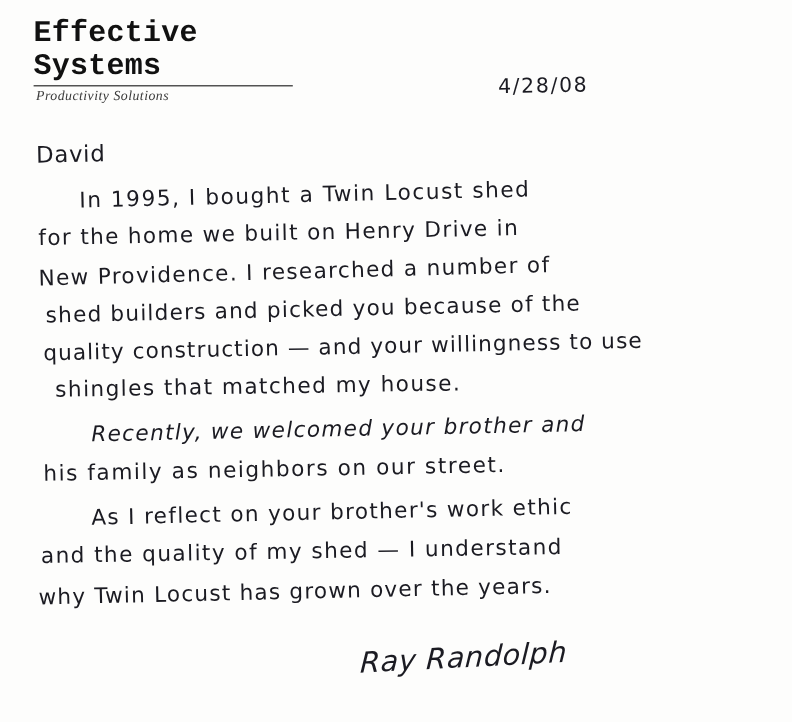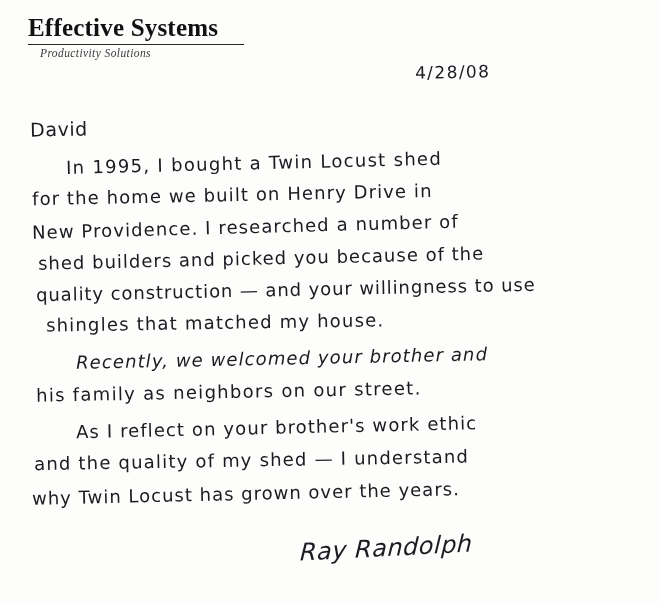--- a/index.html
+++ b/index.html
@@ -23,40 +23,40 @@
   }
 
   
   .letterhead {
     position: absolute;
     left: 28px;
     top: 14px;
     width: 250px;
   }
   .company-name {
-    font-family: Liberation Serif, serif;
+    font-family: Liberation Mono, monospace;
     font-size: 25px;
     font-weight: 700;
     letter-spacing: 0.2px;
     color: #111111;
     line-height: 1.1;
   }
   .letterhead-rule {
     border-bottom: 1.6px solid #2a2a2a;
     width: 216px;
     margin-top: 2px;
   }
   .tagline {
     font-family: "Liberation Serif", serif;
     font-style: italic;
     font-size: 11.5px;
     color: #3a3a3a;
     letter-spacing: 0.4px;
     margin-top: 2px;
-    margin-left: 12px;
+    margin-left: 2px;
   }
 
   
   .hand {
     font-family: "DejaVu Sans", sans-serif;
     color: #1b1b22;
     font-weight: 400;
     letter-spacing: 0.6px;
   }
 

